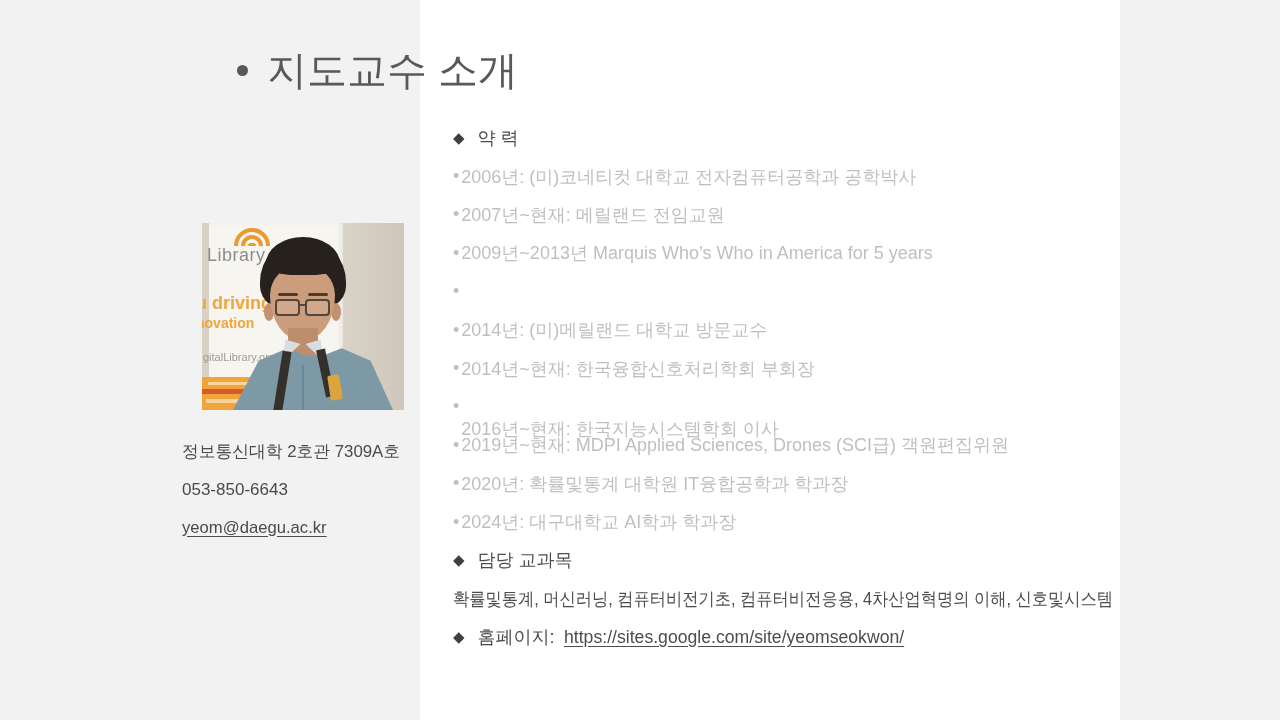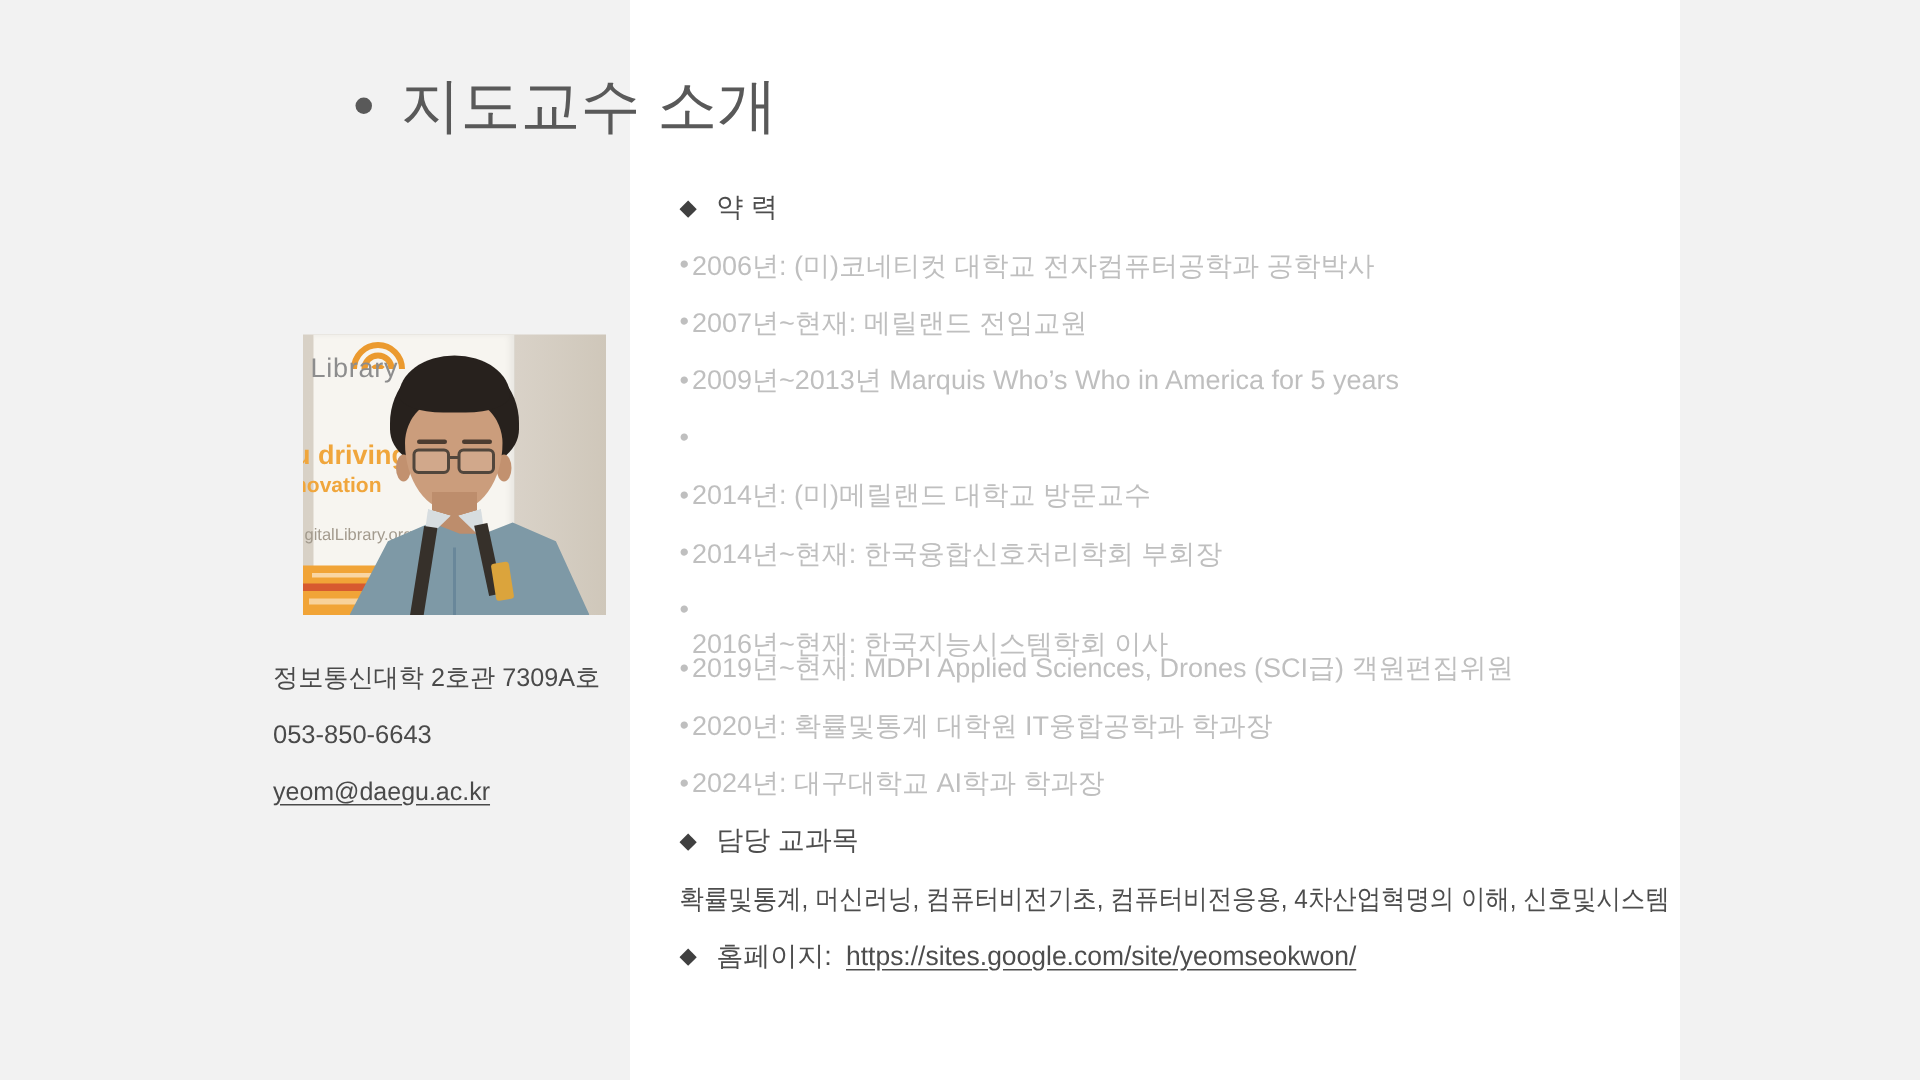--- a/index.html
+++ b/index.html
@@ -13,21 +13,21 @@
   .title { position:absolute; left:237px; top:46px; height:48px; display:flex; align-items:center;
            color:#595959; font-size:40px; font-weight:400; }
   .tbullet { width:11px; height:11px; border-radius:50%; background:#595959; margin-right:19px; flex:none; }
 
   
   .photo { position:absolute; left:202px; top:223px; width:202px; height:187px;
            background:linear-gradient(90deg,#d8d1c6 0%,#d9d2c8 70%,#cfc7ba 100%); overflow:hidden; }
   .photo * { position:absolute; }
   .banner { left:7px; top:0; width:134px; height:187px; background:#f7f5f0; box-shadow:inset -3px 0 4px rgba(0,0,0,.06); }
   .logo-arch { left:28px; top:3px; }
-  .logo-word { left:5px; top:12px; font-size:18px; color:#8d8d8d; letter-spacing:.5px; }
+  .logo-word { left:5px; top:22px; font-size:18px; color:#8d8d8d; letter-spacing:.5px; }
   .bline1 { left:-6px; top:70px;  font-size:18px; font-weight:700; color:#f0a63c; }
   .bline2 { left:-6px; top:92px;  font-size:14px; font-weight:700; color:#f0a63c; }
   .bline3 { left:1px;  top:128px; font-size:11px; color:#a29a8d; }
   .banner-bottom { left:0; top:154px; width:134px; height:33px; background:#f1a437; }
   .bb1 { left:6px; top:5px;  width:70px; height:3px; background:rgba(255,255,255,.55); }
   .bb2 { left:0;   top:12px; width:96px; height:5px; background:rgba(205,65,45,.75); }
   .bb3 { left:4px; top:22px; width:84px; height:4px; background:rgba(255,255,255,.5); }
 
   .hair { left:58px; top:16px; width:86px; height:74px; background:#27211d;
           border-radius:48% 48% 42% 42% / 58% 58% 36% 36%; }

